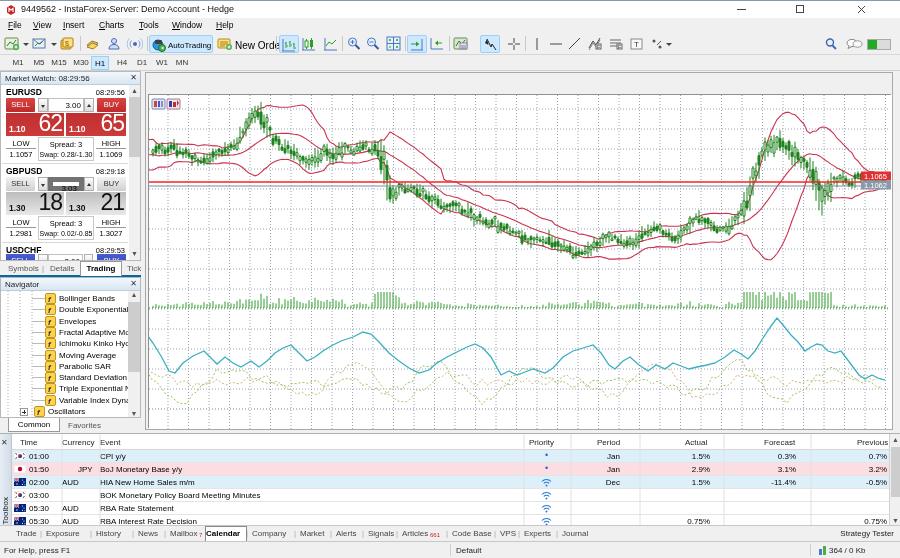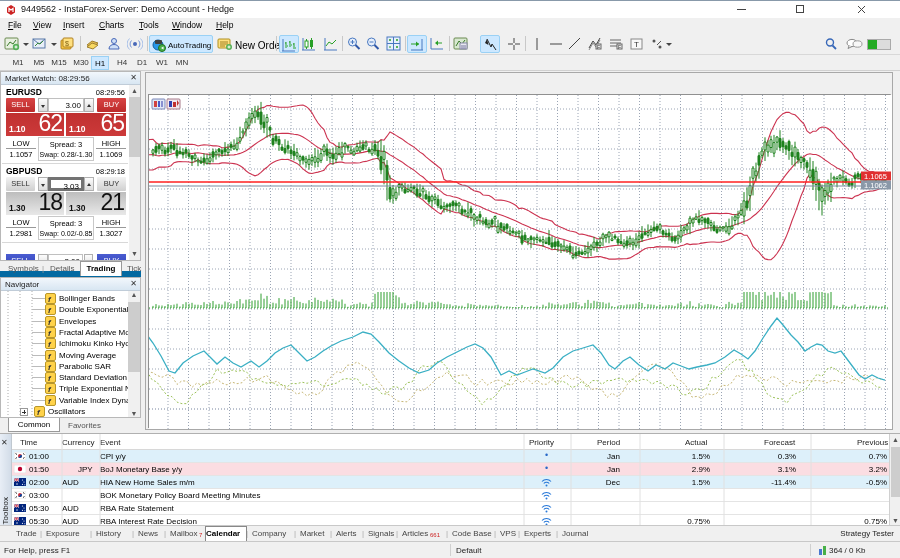--- a/index.html
+++ b/index.html
@@ -284,21 +284,21 @@
       <div class="abs" style="left:92px;top:64px;width:34px;text-align:center;font-size:7.5px;">1.1069</div>
     </div>
     <div class="abs" style="left:1px;top:91px;width:126px;height:1px;background:#d8d8d8;"></div>
     <div class="abs" style="left:1px;top:93px;width:126px;height:76px;">
       <div class="abs" style="left:4px;top:1px;font-weight:bold;font-size:8.5px;">GBPUSD</div>
       <div class="abs" style="right:3px;top:2px;font-size:7.5px;">08:29:18</div>
       <div class="abs" style="left:4px;top:12px;width:29px;height:14px;background:linear-gradient(#f2f2f2,#cfcfcf);color:#333;font-size:7.5px;text-align:center;line-height:14px;border-radius:1px;">SELL</div>
       <div class="abs" style="left:36px;top:12px;width:10px;height:14px;background:linear-gradient(#fcfcfc,#dcdcdc);border:1px solid #b0b0b0;">
         <div style="position:absolute;left:2px;top:6px;border-left:2.5px solid transparent;border-right:2.5px solid transparent;border-top:3px solid #333;"></div>
       </div>
-      <div class="abs" style="left:46px;top:12px;width:36px;height:14px;background:#fff;border:3px solid #737373;font-size:8px;text-align:right;line-height:13px;"><span style="margin-right:2px;">3.03</span></div>
+      <div class="abs" style="left:46px;top:12px;width:36px;height:14px;background:#fff;border:5px solid #737373;font-size:8px;text-align:right;line-height:13px;"><span style="margin-right:2px;">3.03</span></div>
       <div class="abs" style="left:82px;top:12px;width:10px;height:14px;background:linear-gradient(#fcfcfc,#dcdcdc);border:1px solid #b0b0b0;">
         <div style="position:absolute;left:2px;top:5px;border-left:2.5px solid transparent;border-right:2.5px solid transparent;border-bottom:3px solid #333;"></div>
       </div>
       <div class="abs" style="left:95px;top:12px;width:29px;height:14px;background:linear-gradient(#f2f2f2,#cfcfcf);color:#333;font-size:7.5px;text-align:center;line-height:14px;border-radius:1px;">BUY</div>
       <div class="abs" style="left:4px;top:27px;width:58px;height:23px;background:linear-gradient(#bdbdbd,#e8e8e8);color:#111;">
         <span style="position:absolute;left:3px;bottom:2px;font-size:8.5px;font-weight:bold;">1.30</span>
         <span style="position:absolute;right:2px;bottom:-1px;font-size:23px;letter-spacing:-1px;">18</span>
       </div>
       <div class="abs" style="left:64px;top:27px;width:60px;height:23px;background:linear-gradient(#bdbdbd,#e8e8e8);color:#111;">
         <span style="position:absolute;left:3px;bottom:2px;font-size:8.5px;font-weight:bold;">1.30</span>
@@ -307,32 +307,36 @@
       <div class="abs" style="left:4px;top:53px;width:30px;text-align:center;font-size:7.5px;border-bottom:1px solid #999;">LOW</div>
       <div class="abs" style="left:2px;top:64px;width:34px;text-align:center;font-size:7.5px;">1.2981</div>
       <div class="abs" style="left:36px;top:51px;width:56px;height:24px;border:1px solid #c8c8c8;font-size:7px;text-align:center;white-space:nowrap;">
         <div style="margin-top:2px;font-size:7.5px;">Spread: 3</div>
         <div style="margin-top:2px;">Swap: 0.02/-0.85</div>
       </div>
       <div class="abs" style="left:94px;top:53px;width:30px;text-align:center;font-size:7.5px;border-bottom:1px solid #999;">HIGH</div>
       <div class="abs" style="left:92px;top:64px;width:34px;text-align:center;font-size:7.5px;">1.3027</div>
     </div>
     <div class="abs" style="left:1px;top:170px;width:126px;height:1px;background:#d8d8d8;"></div>
+    <div class="abs" style="left:1px;top:172px;width:126px;height:17px;">
+      <div class="abs" style="left:4px;top:1px;font-weight:bold;font-size:8.5px;">USDCHF</div>
+      <div class="abs" style="right:3px;top:2px;font-size:7.5px;">08:29:53</div>
+    </div>
     <div class="abs" style="left:5px;top:182px;width:29px;height:14px;background:linear-gradient(#4a5cd0,#3343bc);color:#fff;font-size:7.5px;text-align:center;line-height:13px;">SELL</div>
     <div class="abs" style="left:37px;top:182px;width:10px;height:14px;background:linear-gradient(#fcfcfc,#dcdcdc);border:1px solid #b0b0b0;"></div>
     <div class="abs" style="left:47px;top:182px;width:35px;height:14px;background:#fff;border:1px solid #c0c0c0;font-size:8px;text-align:right;line-height:13px;"><span style="margin-right:2px;">3.00</span></div>
     <div class="abs" style="left:83px;top:182px;width:9px;height:14px;background:linear-gradient(#fcfcfc,#dcdcdc);border:1px solid #b0b0b0;"></div>
     <div class="abs" style="left:96px;top:182px;width:29px;height:14px;background:linear-gradient(#4a5cd0,#3343bc);color:#fff;font-size:7.5px;text-align:center;line-height:13px;">BUY</div>
     <div class="abs" style="left:128px;top:13px;width:11px;height:175px;background:#f0f0f0;">
       <div style="position:absolute;top:0;left:0;width:11px;height:12px;background:#f0f0f0;text-align:center;font-size:7px;color:#555;line-height:12px;">▲</div>
       <div style="position:absolute;top:12px;left:0;width:11px;height:60px;background:#cdcdcd;"></div>
       <div style="position:absolute;bottom:0;left:0;width:11px;height:12px;text-align:center;font-size:7px;color:#555;line-height:12px;">▼</div>
     </div>
   </div>
-<div class="abs" style="left:0;top:261px;width:141px;height:16px;background:#f0f0f0;border-bottom:6px solid #0369a1;font-size:8px;color:#555;">
+<div class="abs" style="left:0;top:261px;width:141px;height:16px;background:#f0f0f0;border-bottom:2px solid #0369a1;font-size:8px;color:#555;">
     <span style="position:absolute;left:8px;top:3px;">Symbols</span>
     <span style="position:absolute;left:42px;top:3px;color:#999;">|</span>
     <span style="position:absolute;left:50px;top:3px;">Details</span>
     <div style="position:absolute;left:80px;top:0;width:42px;height:15px;background:#fff;border:1px solid #999;border-bottom:0;text-align:center;line-height:14px;color:#000;font-weight:bold;">Trading</div>
     <span style="position:absolute;left:127px;top:3px;">Tick</span>
   </div>
 <div class="abs" style="left:0;top:277px;width:141px;height:141px;background:#fff;border:1px solid #b8b8b8;">
     <div class="abs" style="left:0;top:0;width:139px;height:13px;background:linear-gradient(#f2f7fc,#d8e6f2);border-bottom:1px solid #c0ccd8;">
       <span style="position:absolute;left:4px;top:2px;font-size:8px;color:#222;">Navigator</span>
       <span style="position:absolute;right:3px;top:1px;font-size:8px;color:#333;">✕</span>

